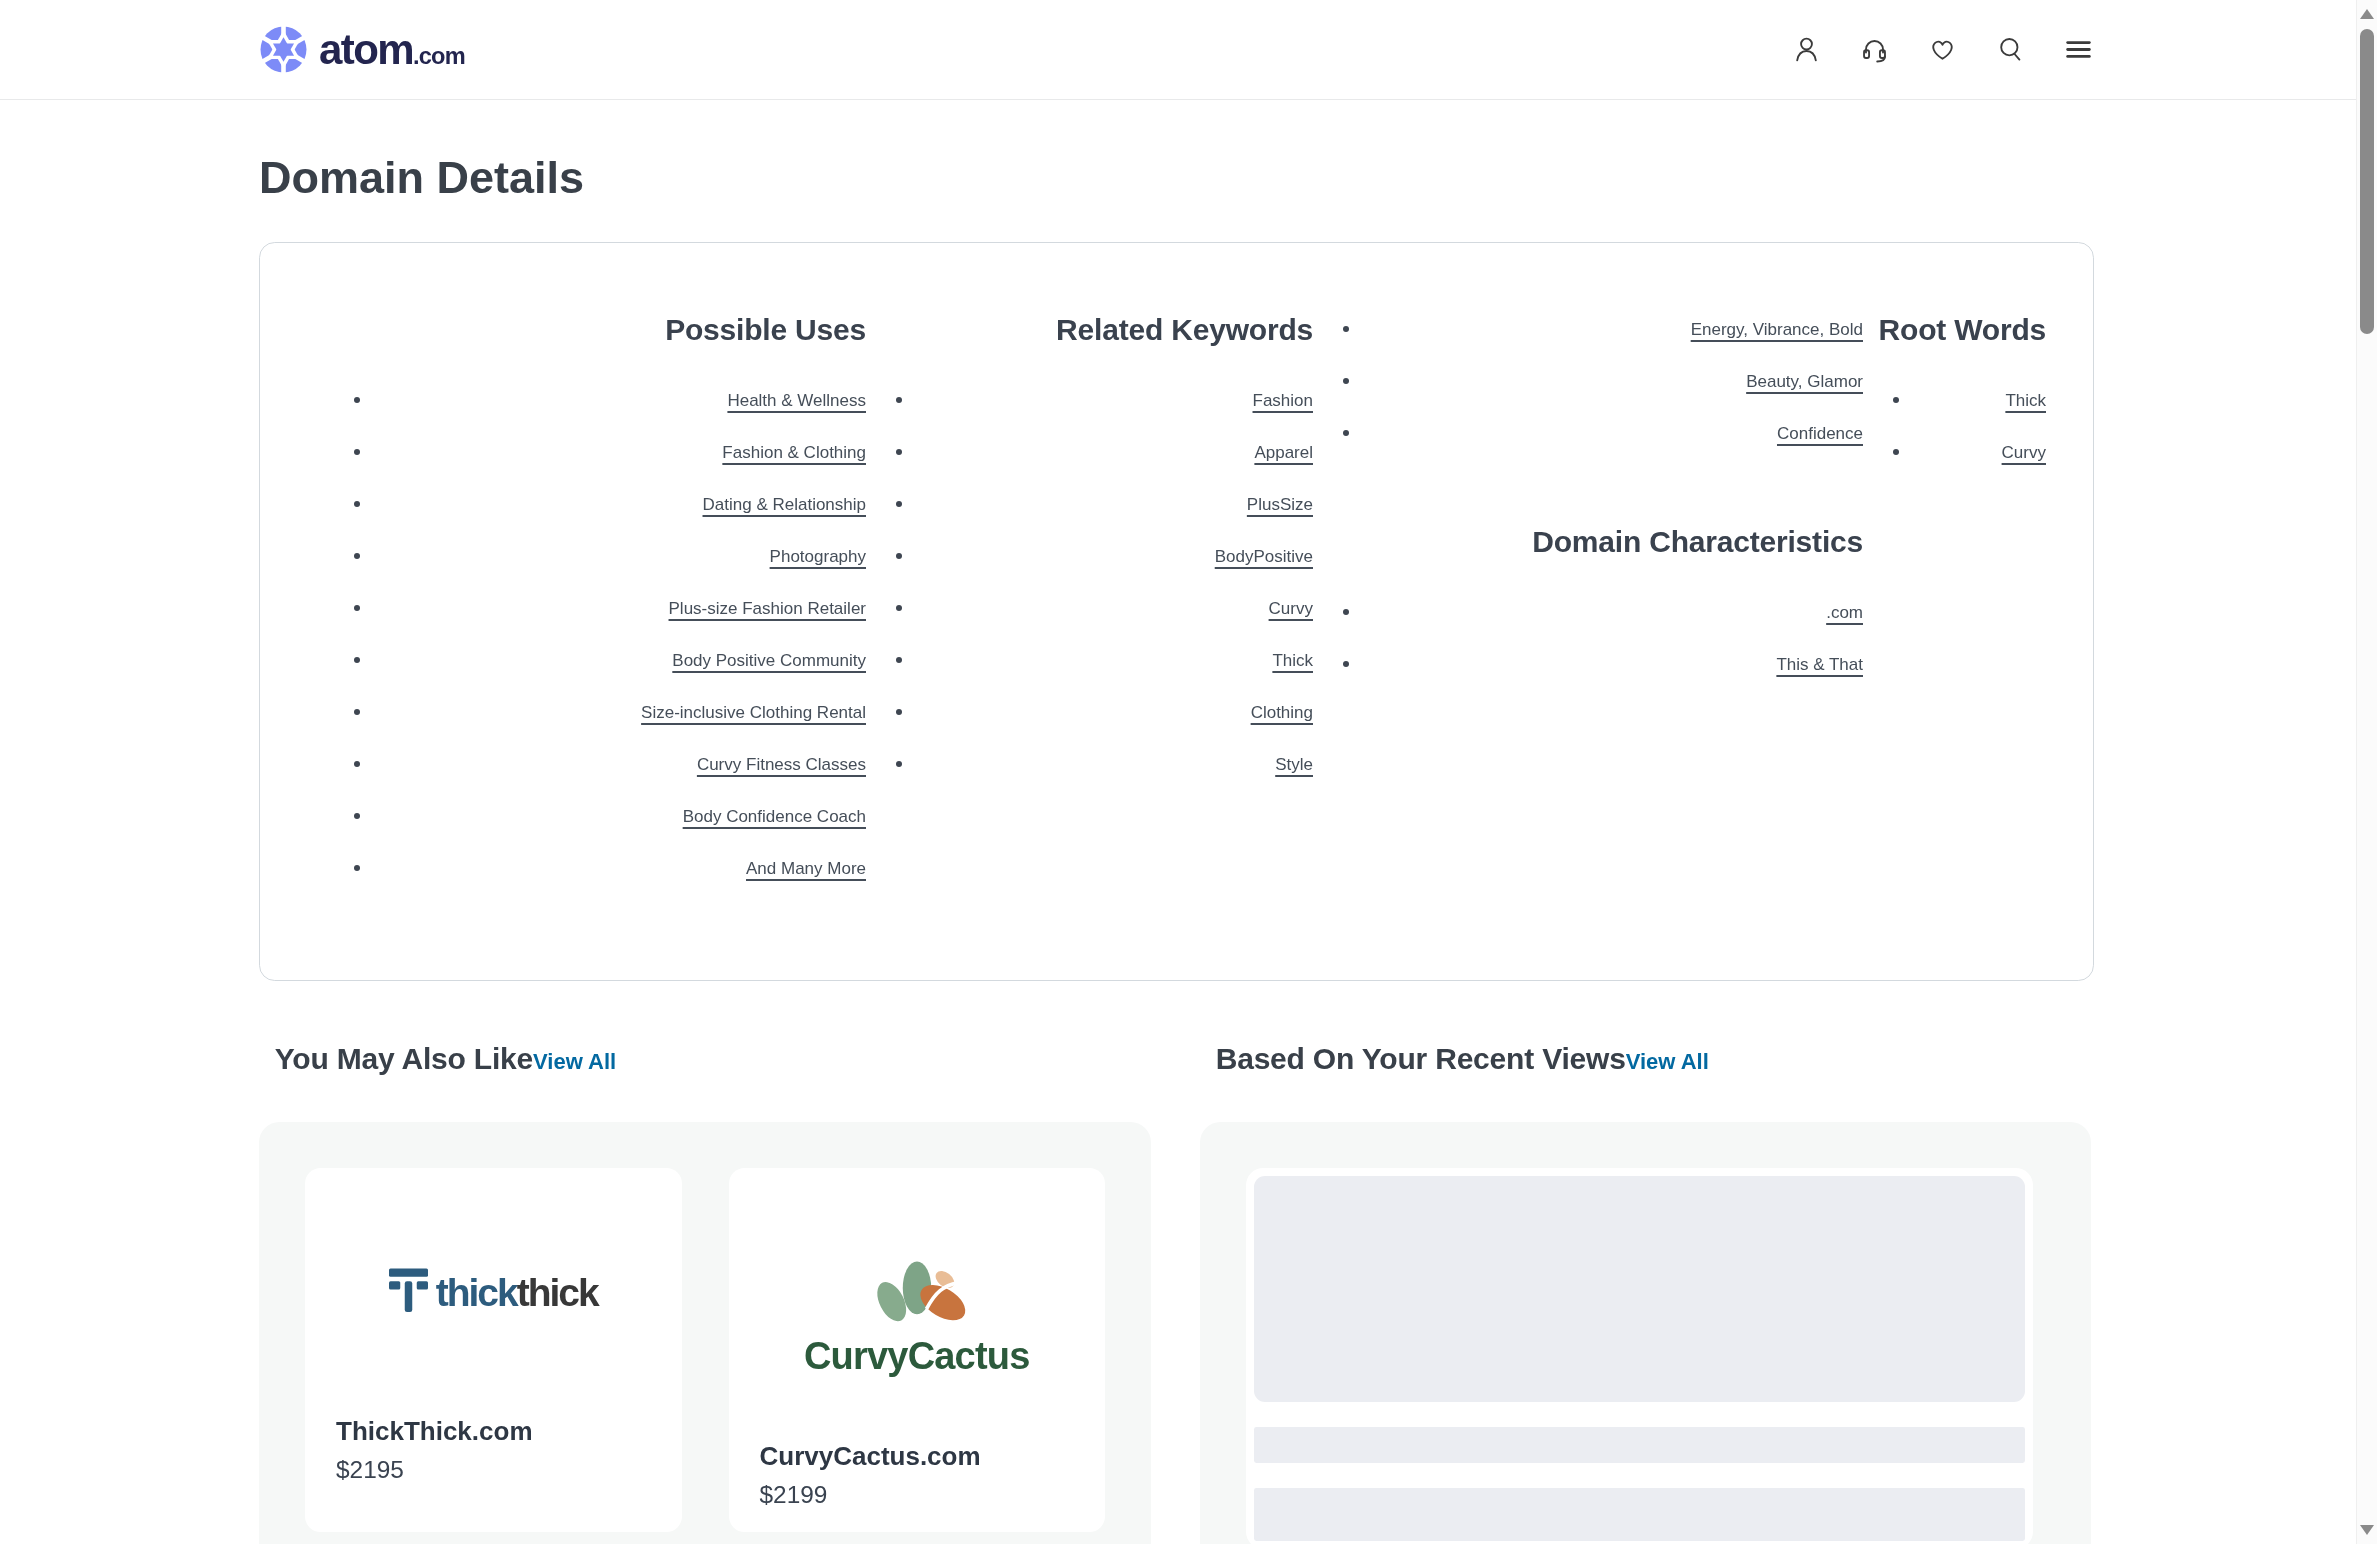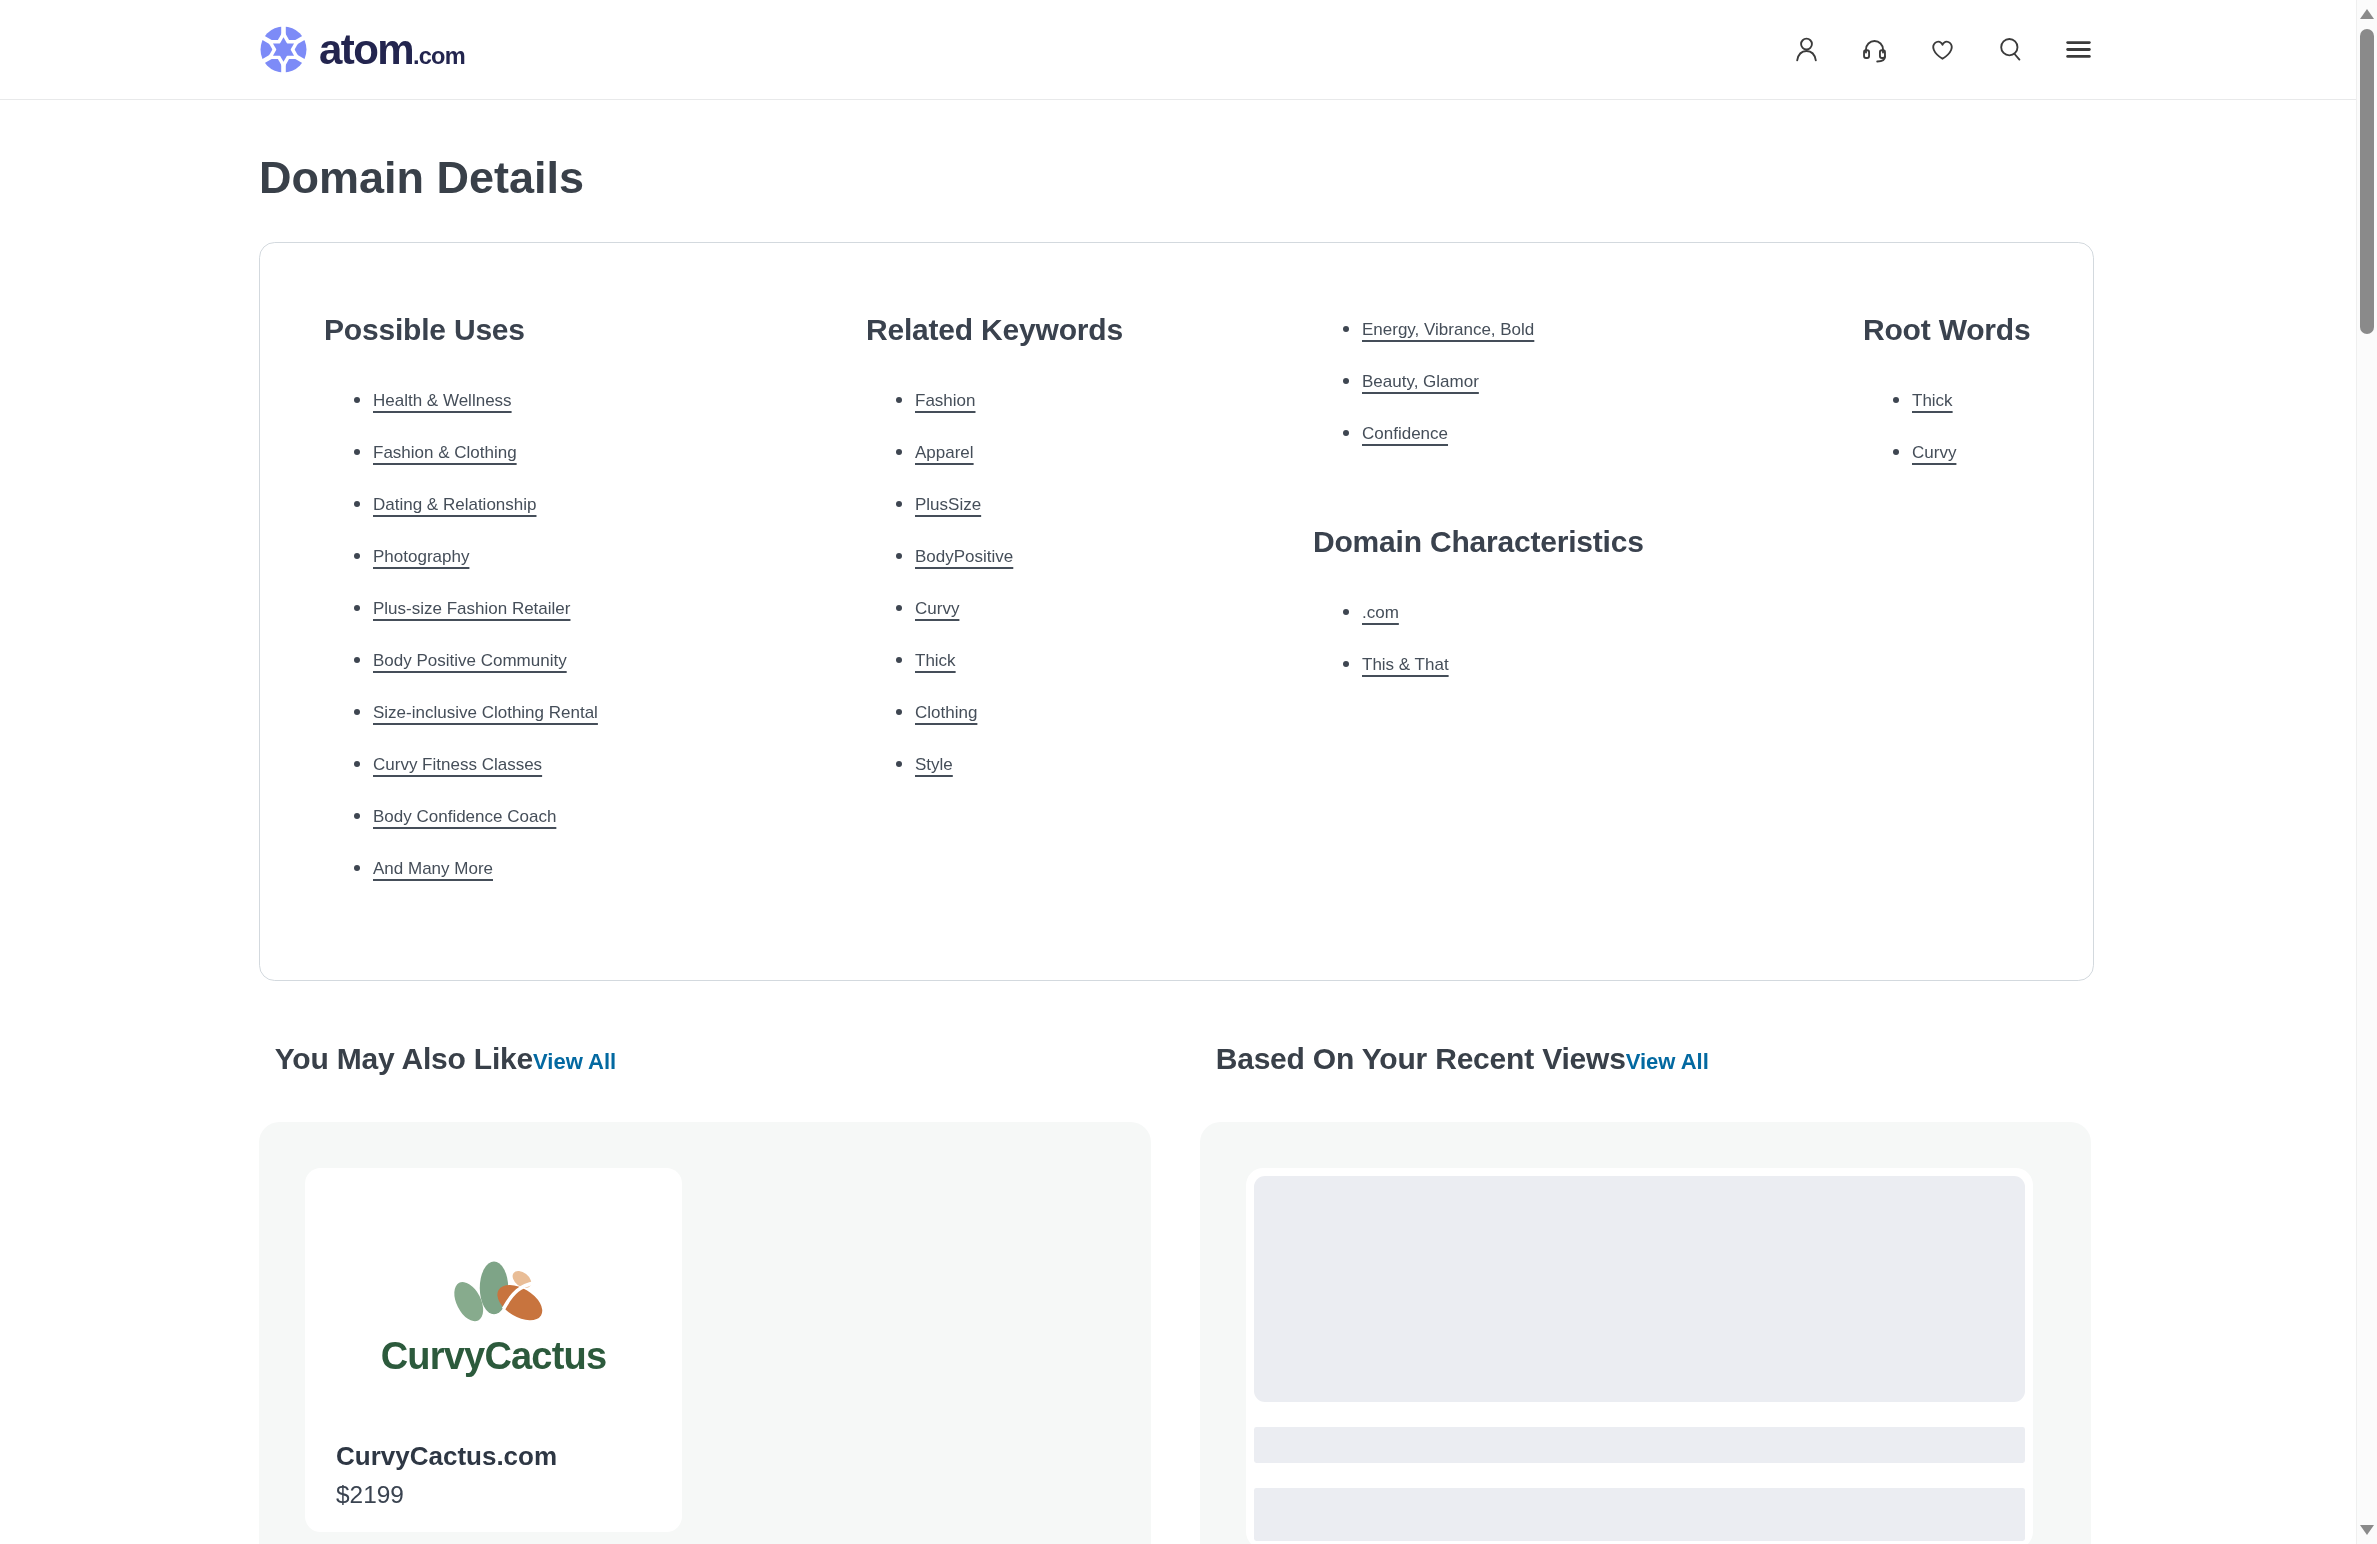--- a/index.html
+++ b/index.html
@@ -62,21 +62,21 @@
 
   
   .details-card {
     margin-top: 38px;
     border: 1.2px solid #d3d9de;
     border-radius: 15.7px;
     background: #fff;
     display: flex;
     padding: 69px 47px 77px 64px;
   }
-  .col { flex: none; }
+  .col { flex: none; text-align: right; }
   .col-uses     { width: 542px; }
   .col-keywords { width: 447px; }
   .col-emotions { width: 550px; }
   .col-roots    { flex: 1; }
   .col h2 {
     margin: 0 0 36px 0;
     font-size: 30px; font-weight: bold; color: #3a424e; letter-spacing: -0.2px;
     line-height: 35px;
   }
   .col h2.sub { margin-top: 75px; }
@@ -257,20 +257,39 @@
   <div class="sections">
 
     <section>
       <div class="section-head">
         <span class="section-title">You May Also Like</span>
         <a class="view-all">View All</a>
       </div>
       <div class="panel">
         <div class="card-row">
 
+          <div class="listing-card thick">
+            <div class="logo-area">
+              <div class="thick-logo-row">
+                <svg width="39" height="49" viewBox="0 0 52 64">
+                  <g fill="#2d5c7e">
+                    <rect x="0" y="0" width="52" height="11" rx="2"></rect>
+                    <rect x="0" y="17" width="15" height="11" rx="2"></rect>
+                    <rect x="37" y="17" width="15" height="11" rx="2"></rect>
+                    <rect x="21" y="17" width="10" height="41" rx="3"></rect>
+                  </g>
+                </svg>
+                <span class="thick-word"><span class="p1">thick</span><span class="p2">thick</span></span>
+              </div>
+            </div>
+            <div class="card-info">
+              <div class="card-domain">ThickThick.com</div>
+              <div class="card-price">$2195</div>
+            </div>
+          </div>
 
           <div class="listing-card cactus">
             <div class="logo-area">
               <svg width="110" height="79" viewBox="0 0 200 150">
                 <ellipse cx="52" cy="98" rx="23" ry="40" fill="#87ab8d" transform="rotate(-27 52 98)"></ellipse>
                 <ellipse cx="100" cy="72" rx="27" ry="50" fill="#7ea487"></ellipse>
                 <ellipse cx="149" cy="100" rx="47" ry="27" fill="#c8743e" transform="rotate(31 149 100)"></ellipse>
                 <ellipse cx="153" cy="56" rx="20" ry="13" fill="#e9bd96" transform="rotate(38 153 56)"></ellipse>
                 <path d="M118 112 C135 80 150 68 178 62" stroke="#ffffff" stroke-width="7" fill="none"></path>
               </svg>

